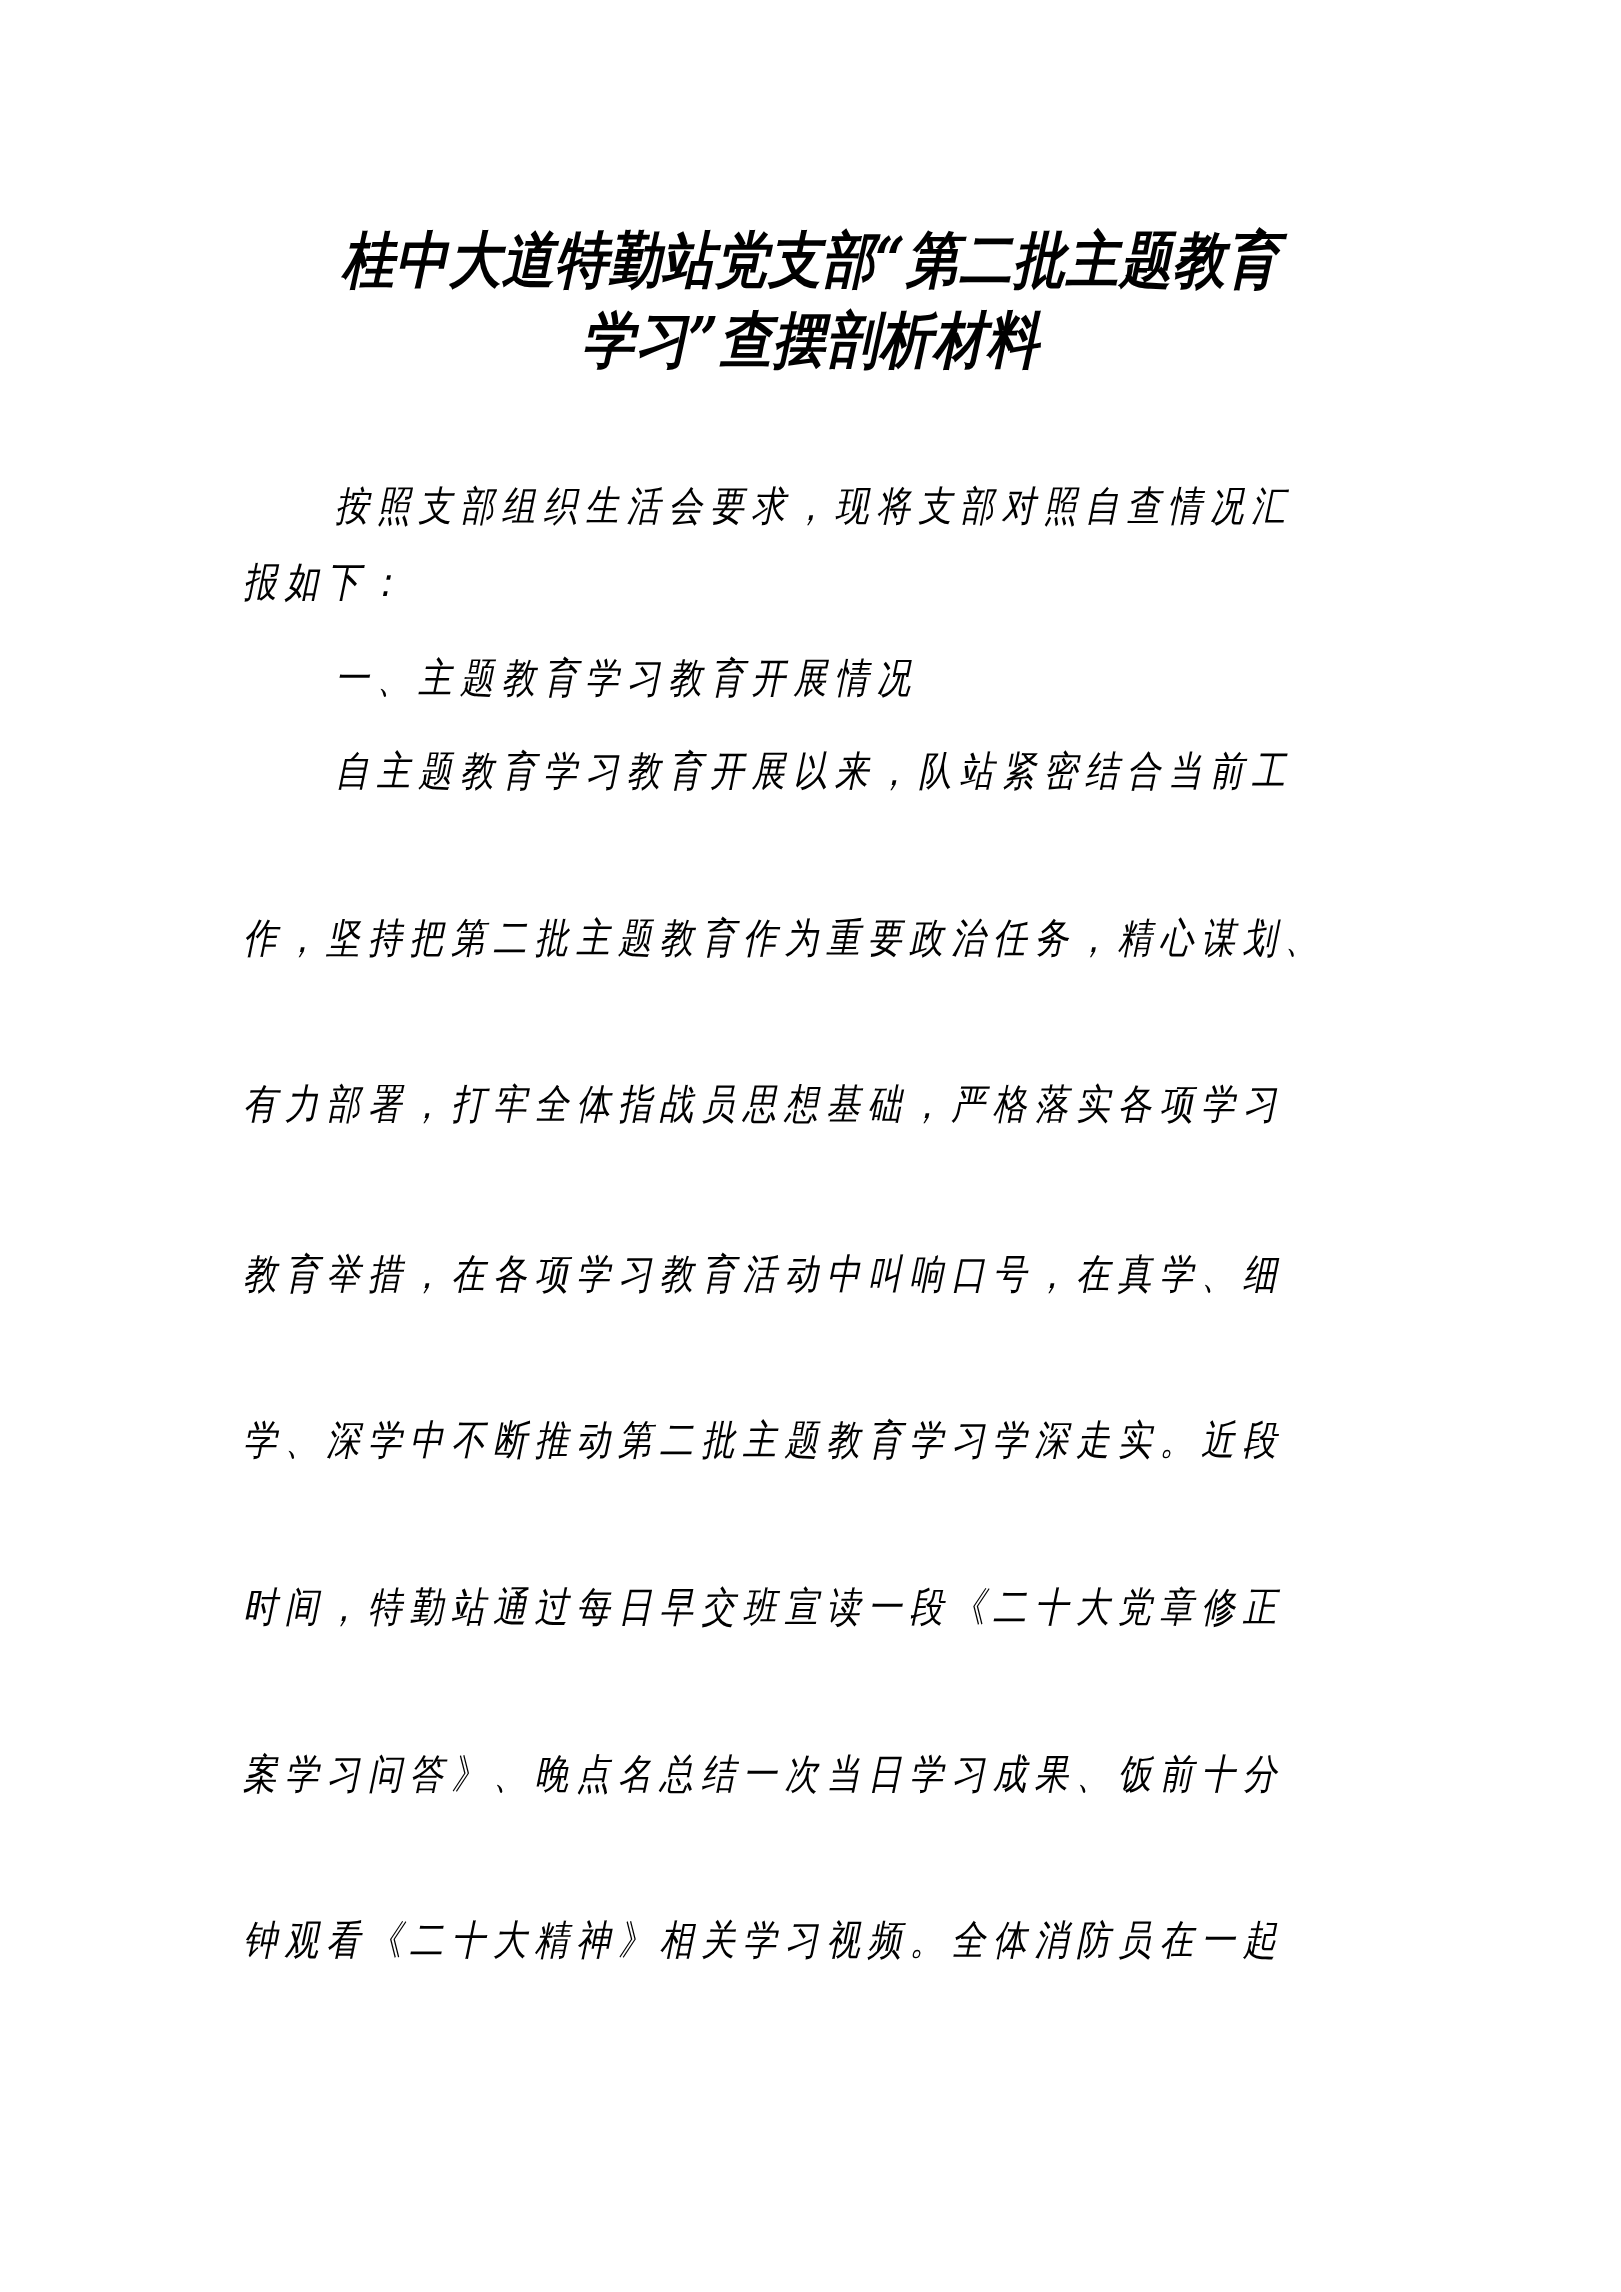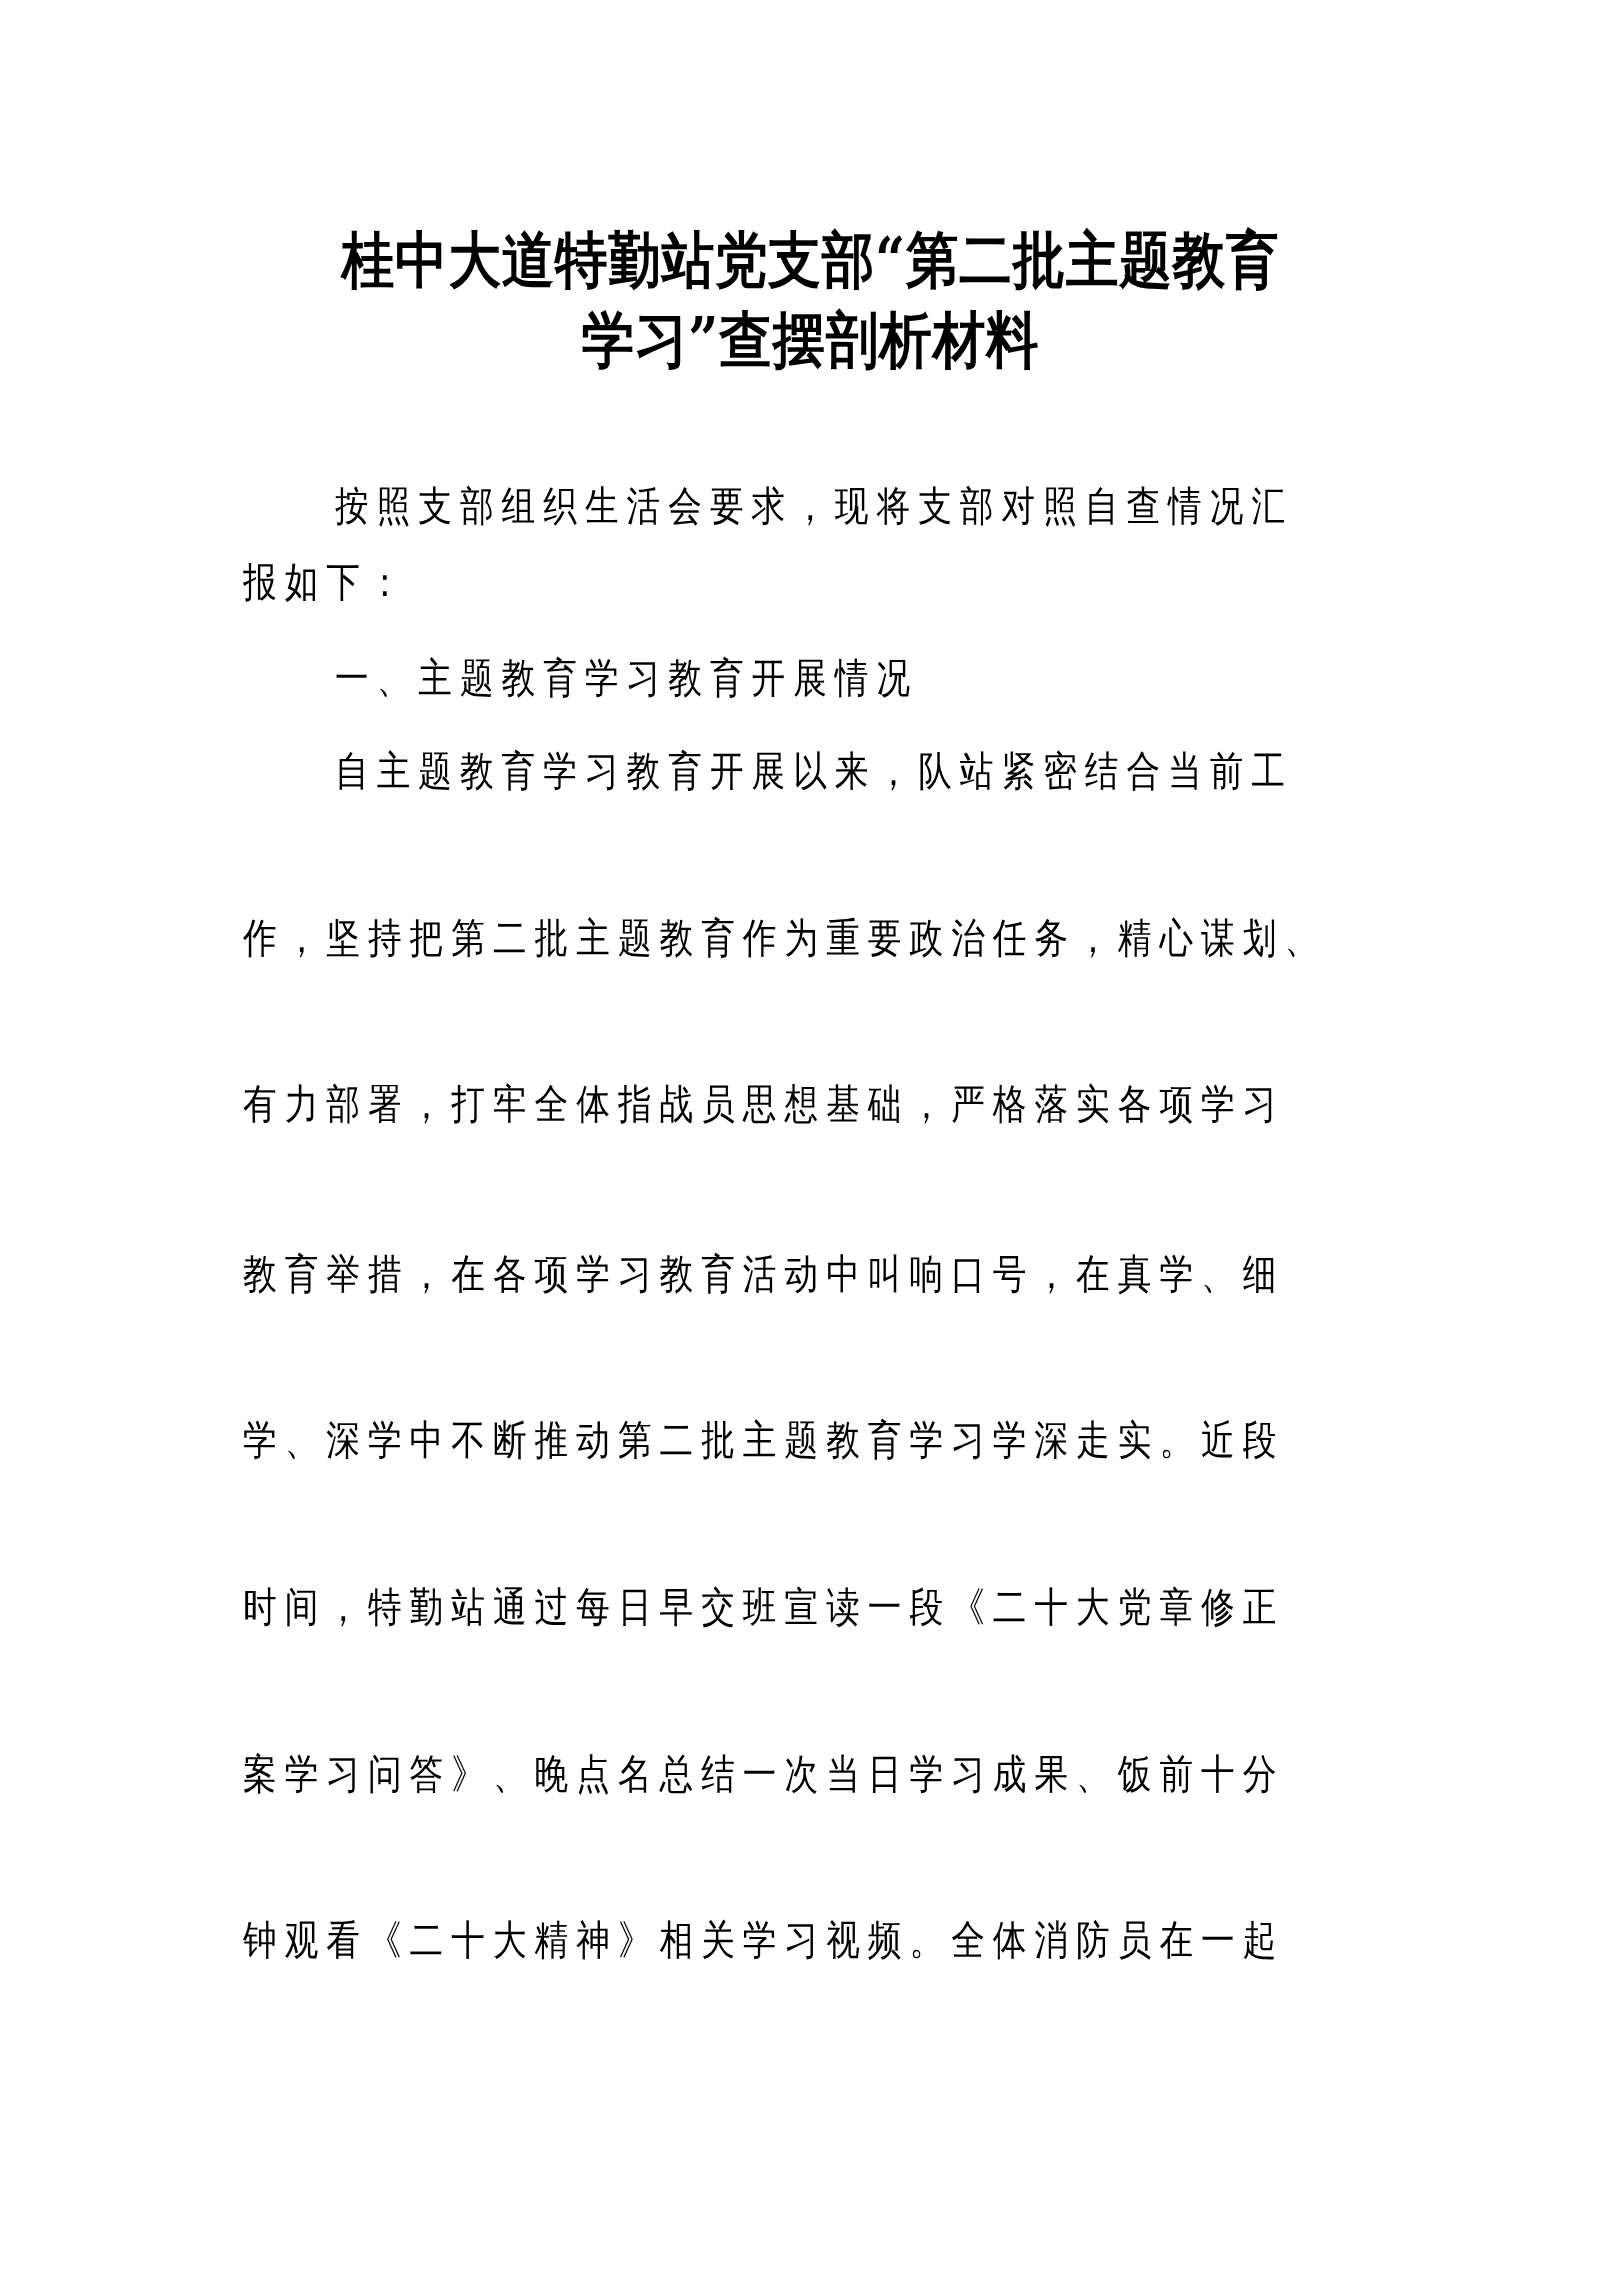--- a/index.html
+++ b/index.html
@@ -13,20 +13,21 @@
       position: relative;
       overflow: hidden;
       color: #000000;
     }
     .page {
       position: absolute;
       left: 0; top: 0;
       width: 1621px;
       height: 2293px;
       background: #ffffff;
+      font-style: italic;
     }
     .title-line {
       position: absolute;
       left: 0;
       width: 1621px;
       text-align: center;
       font-family: "DejaVu Serif", "Liberation Serif", serif;
       font-weight: bold;
       font-size: 61px;
       line-height: 78px;

